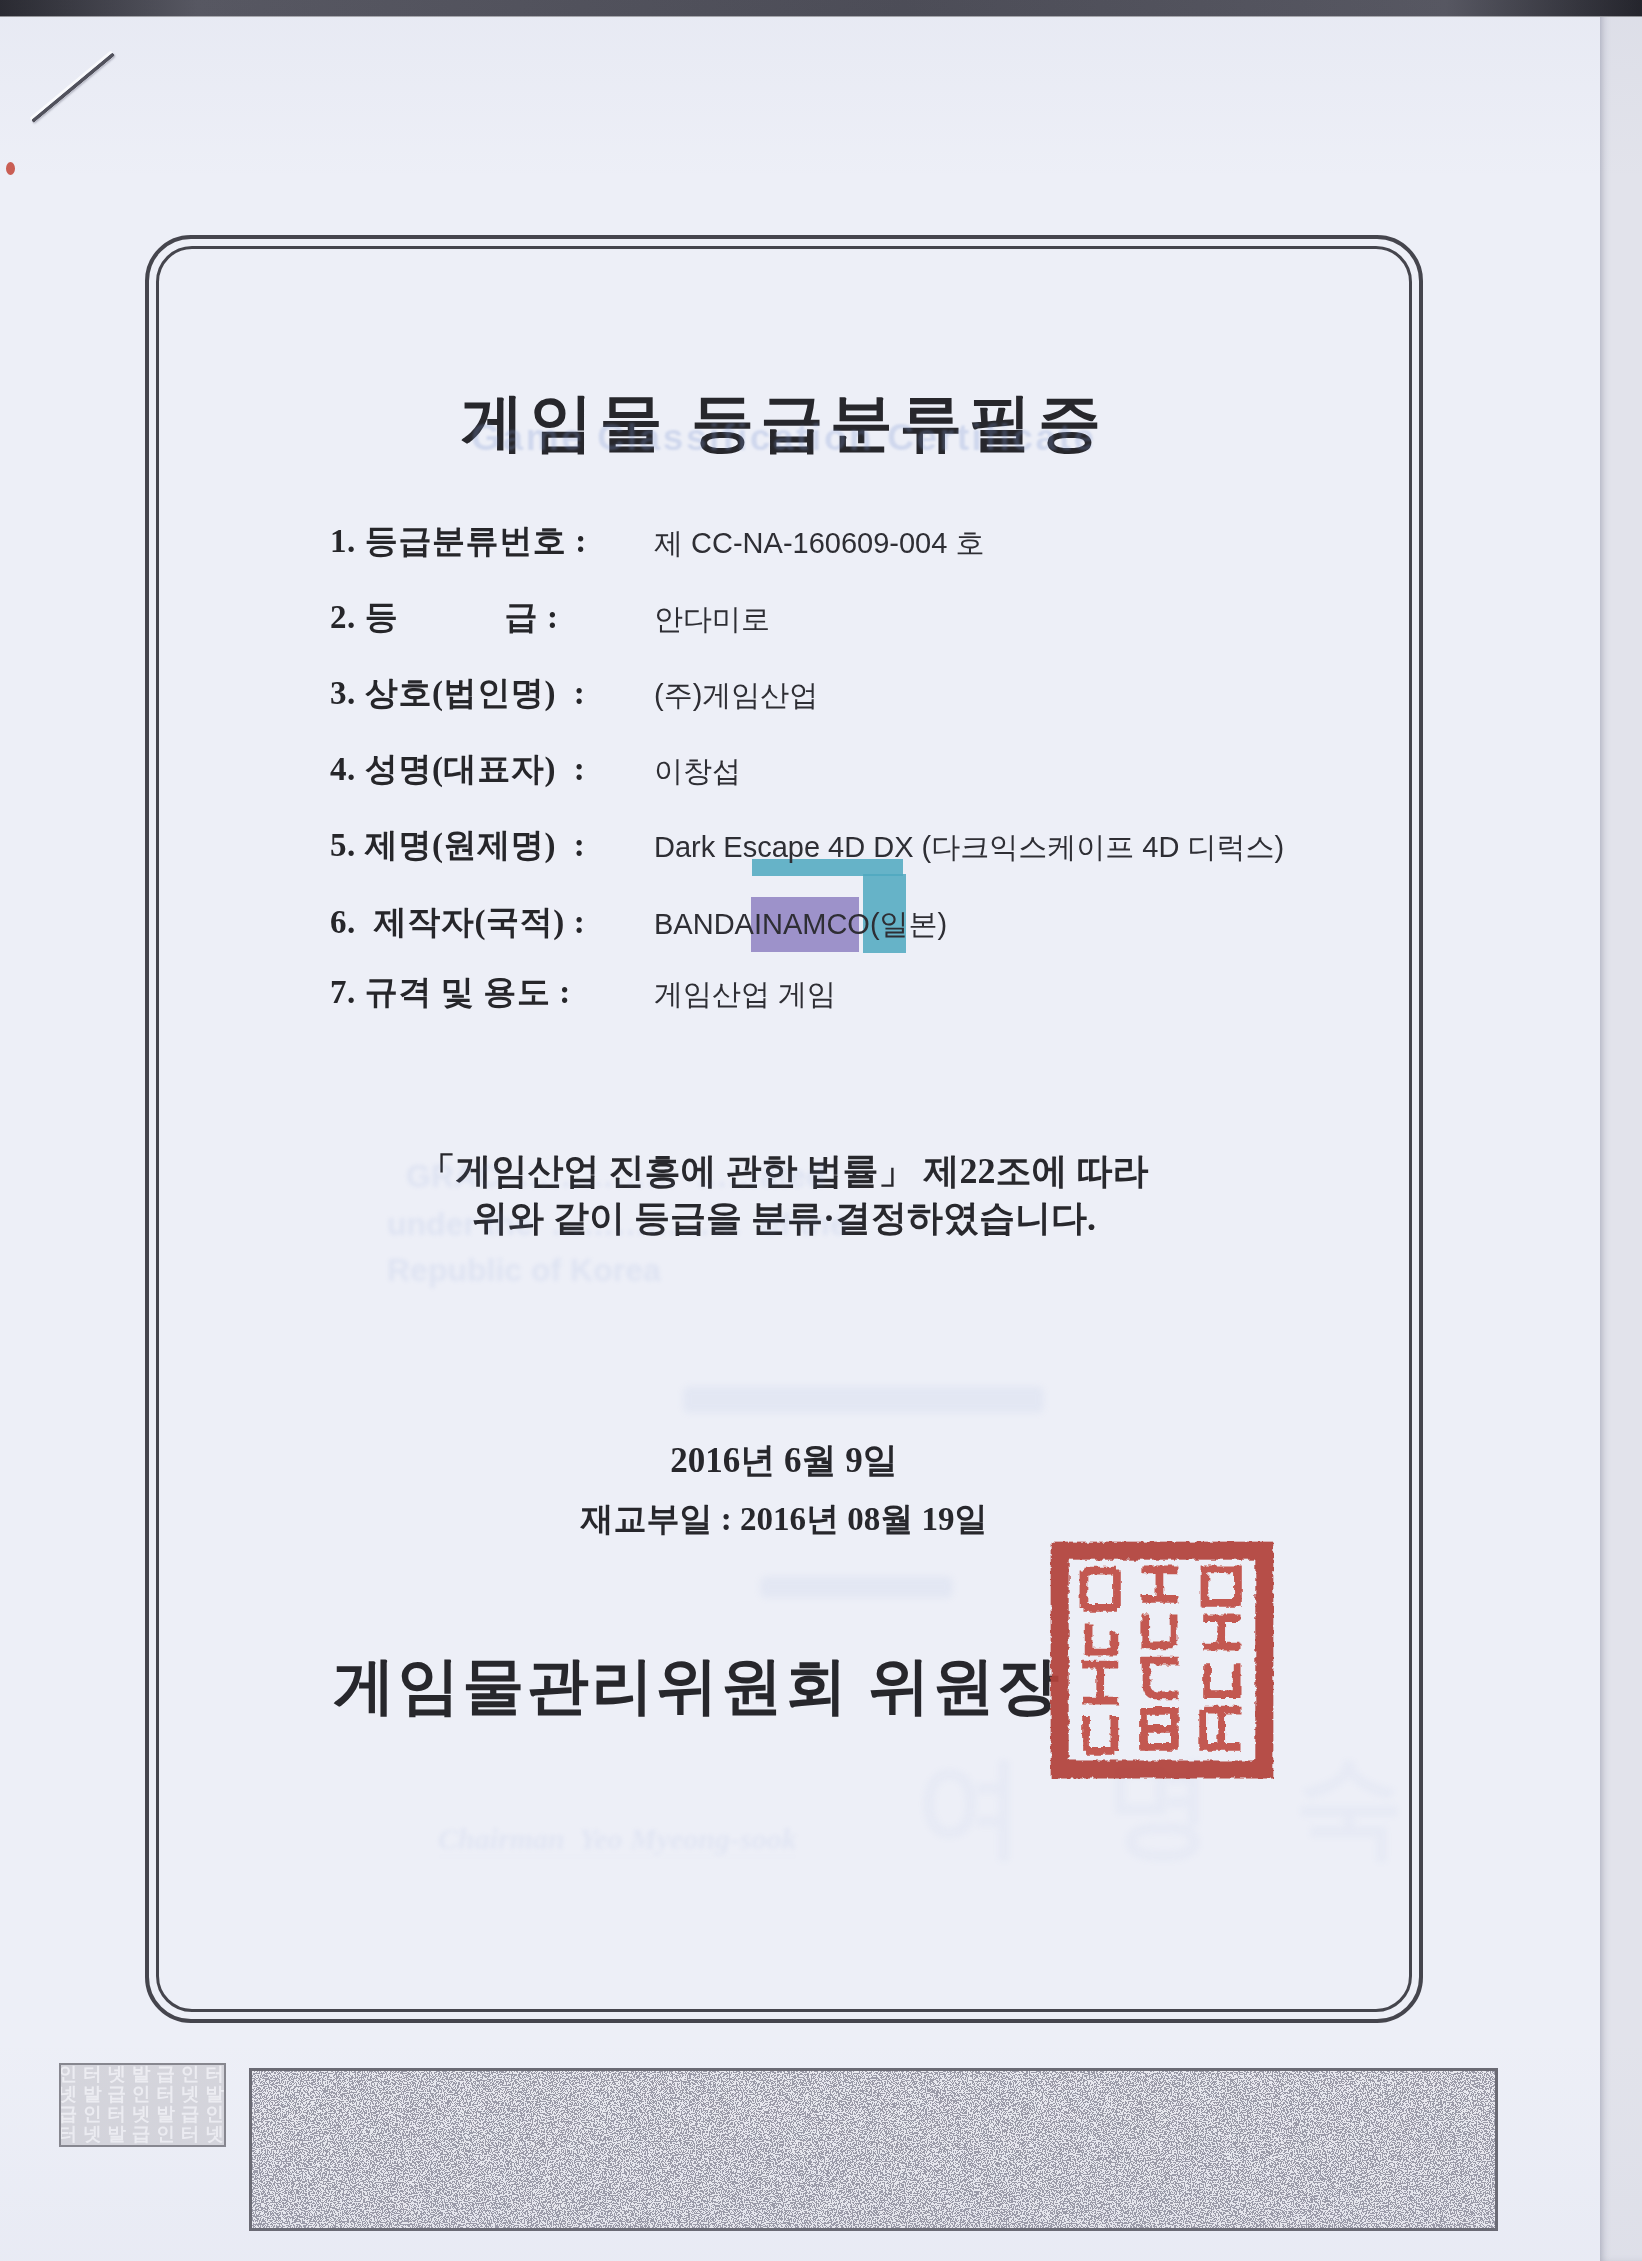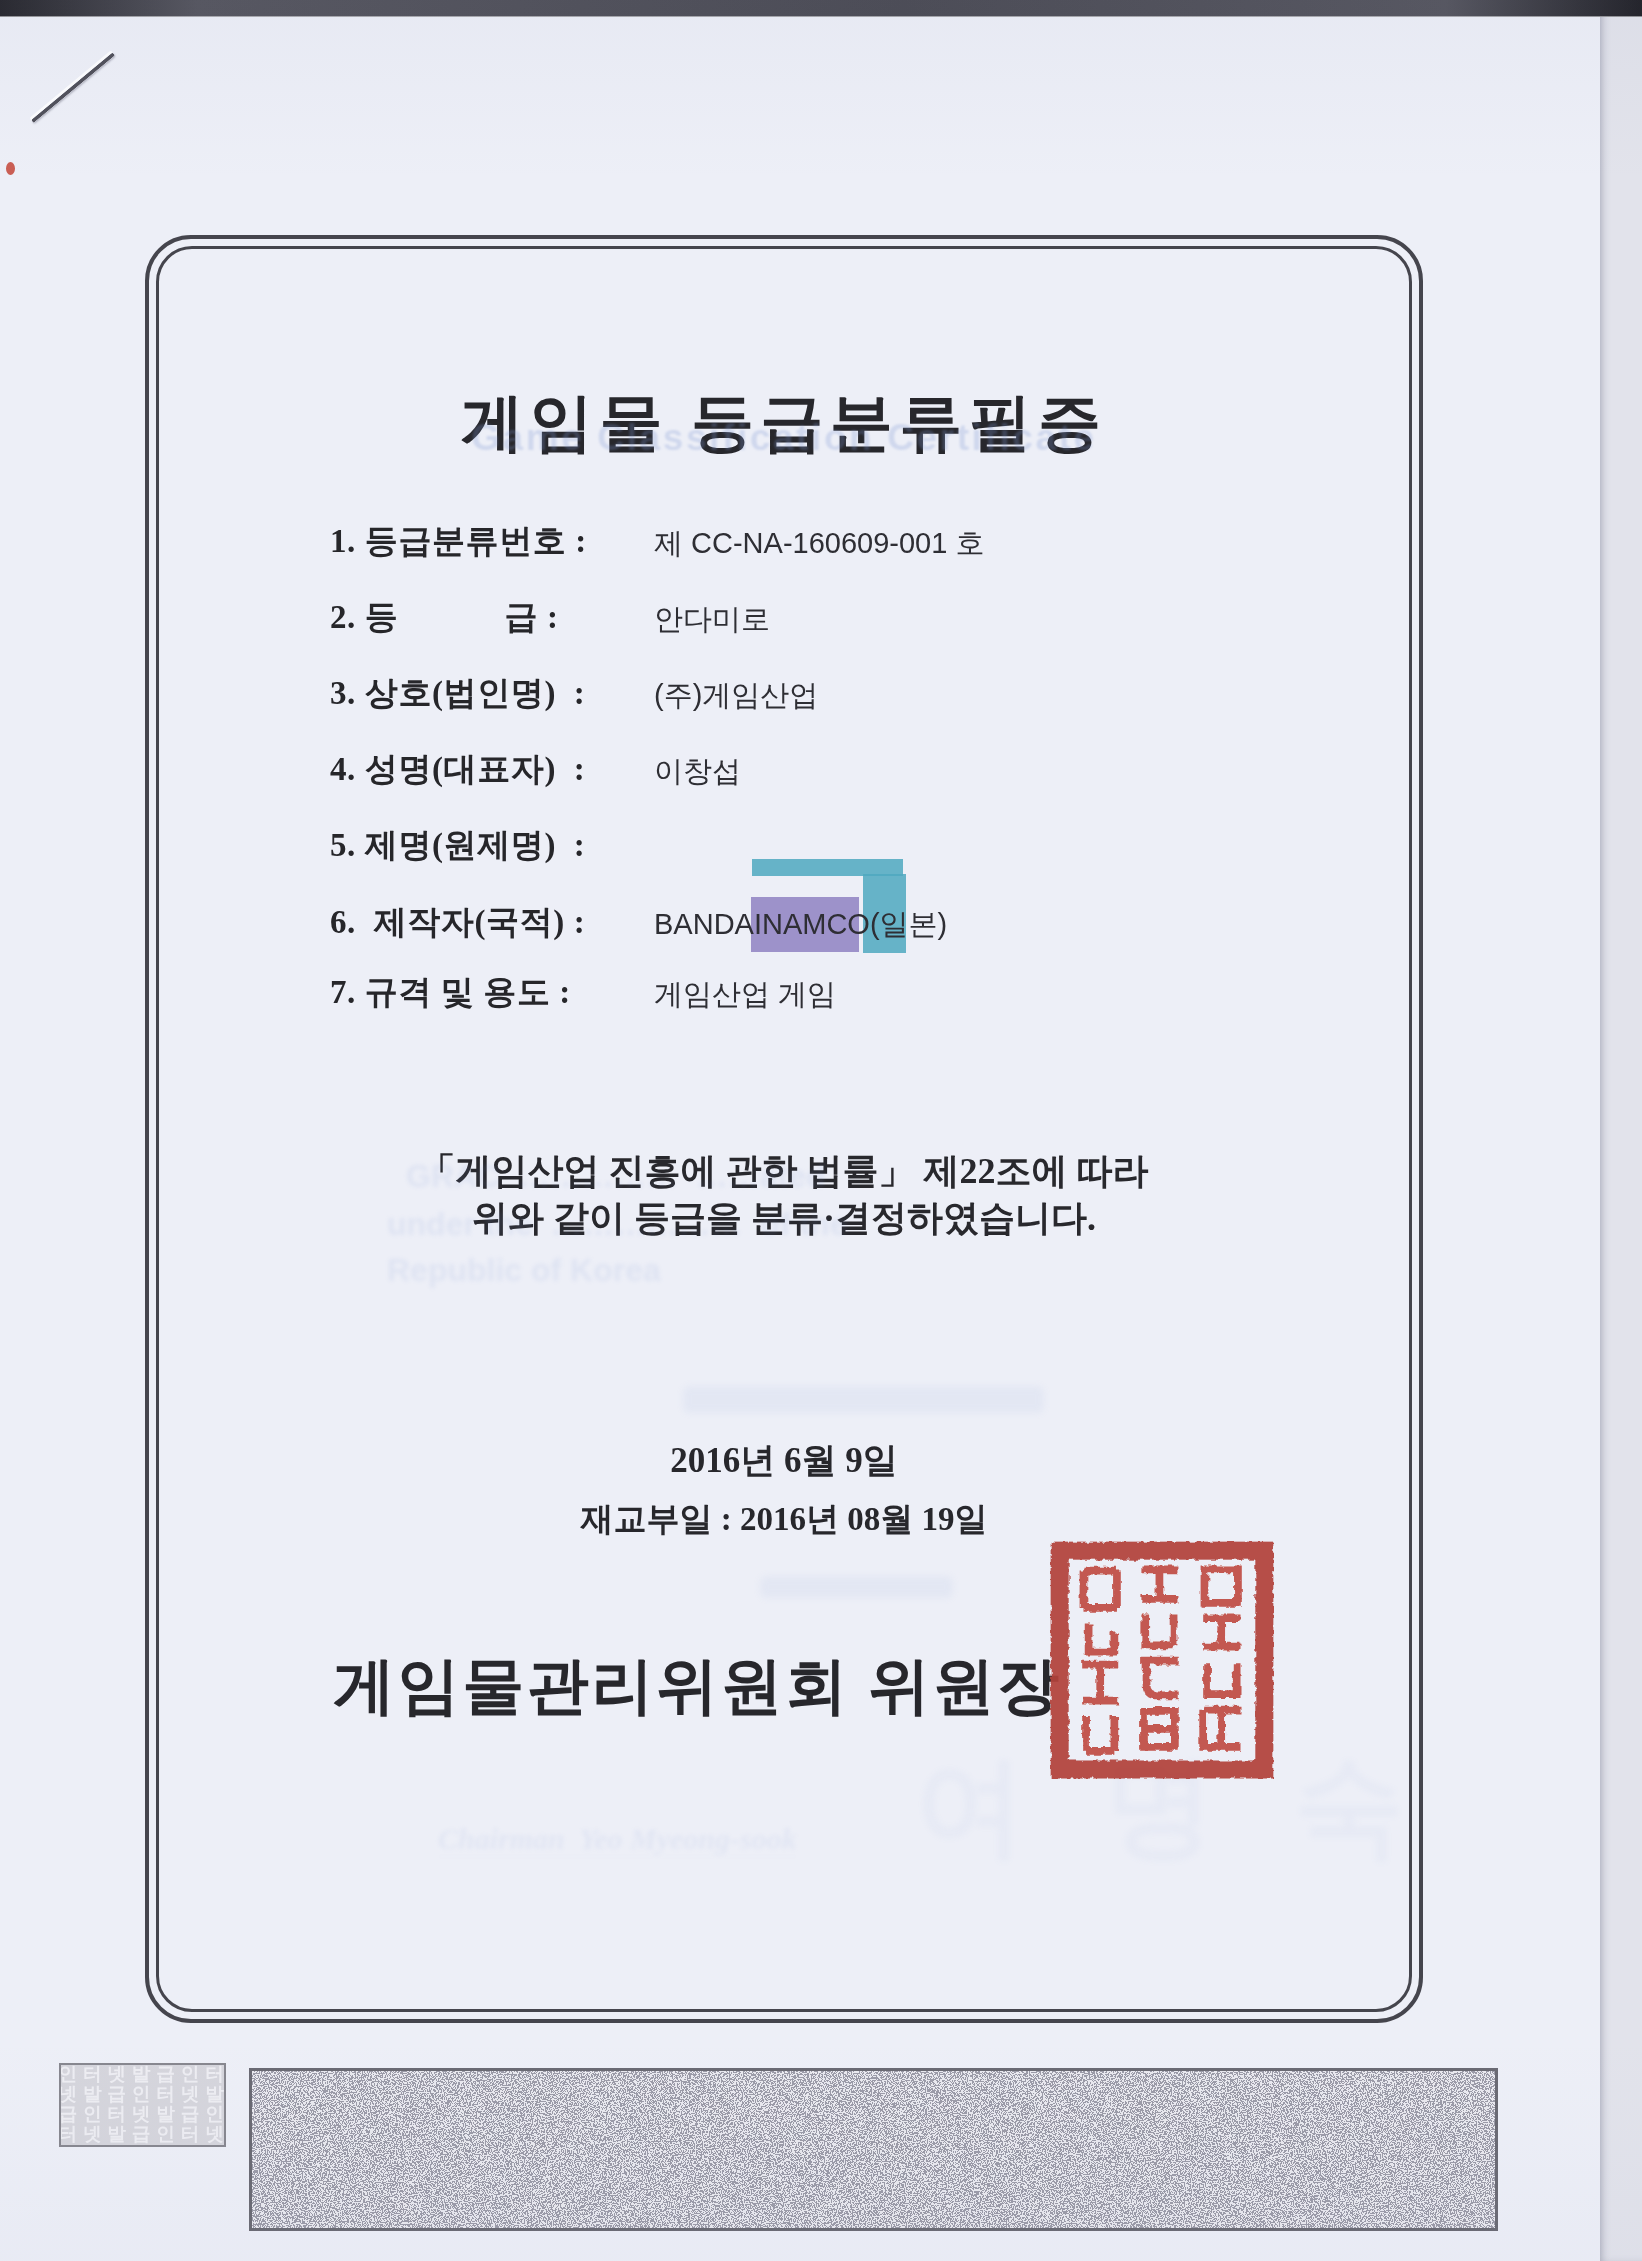--- a/index.html
+++ b/index.html
@@ -153,36 +153,37 @@
 
   <div class="frame-outer">
     <div class="frame-inner"></div>
   </div>
 
   <div class="title">게임물 등급분류필증</div>
   <div class="ghost ghost-title">Game Classification Certificate</div>
 
   <div class="field-row" style="top:519px">
     <span class="field-label">1. 등급분류번호 :</span>
-    <span class="field-value">제 CC-NA-160609-001 호</span>
+    <span class="field-value">제 CC-NA-160609-004 호</span>
   </div>
   <div class="field-row" style="top:595px">
     <span class="field-label">2. 등            급 :</span>
     <span class="field-value">안다미로</span>
   </div>
   <div class="field-row" style="top:671px">
     <span class="field-label">3. 상호(법인명)  :</span>
     <span class="field-value">(주)게임산업</span>
   </div>
   <div class="field-row" style="top:747px">
     <span class="field-label">4. 성명(대표자)  :</span>
     <span class="field-value">이창섭</span>
   </div>
   <div class="field-row" style="top:823px">
     <span class="field-label">5. 제명(원제명)  :</span>
+    <span class="field-value">Dark Escape 4D DX (다크익스케이프 4D 디럭스)</span>
   </div>
   <div class="field-row" style="top:900px">
     <span class="field-label">6.  제작자(국적) :</span>
     <span class="field-value">BANDAINAMCO(일본)</span>
   </div>
   <div class="field-row" style="top:970px">
     <span class="field-label">7. 규격 및 용도 :</span>
     <span class="field-value">게임산업 게임</span>
   </div>
 

